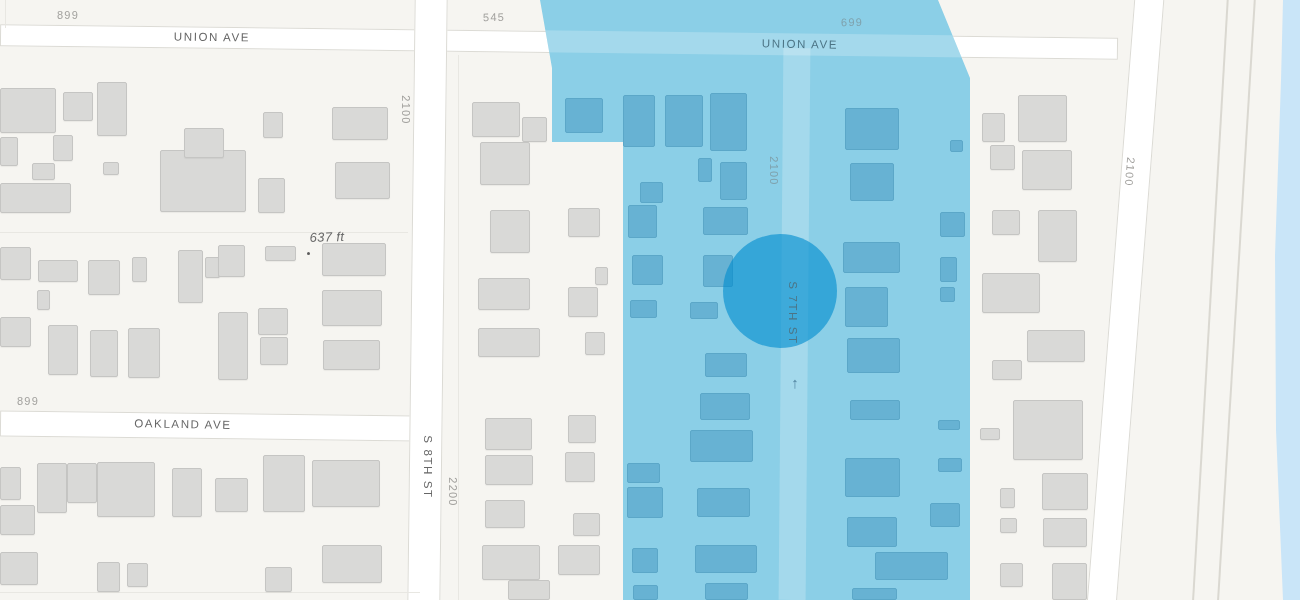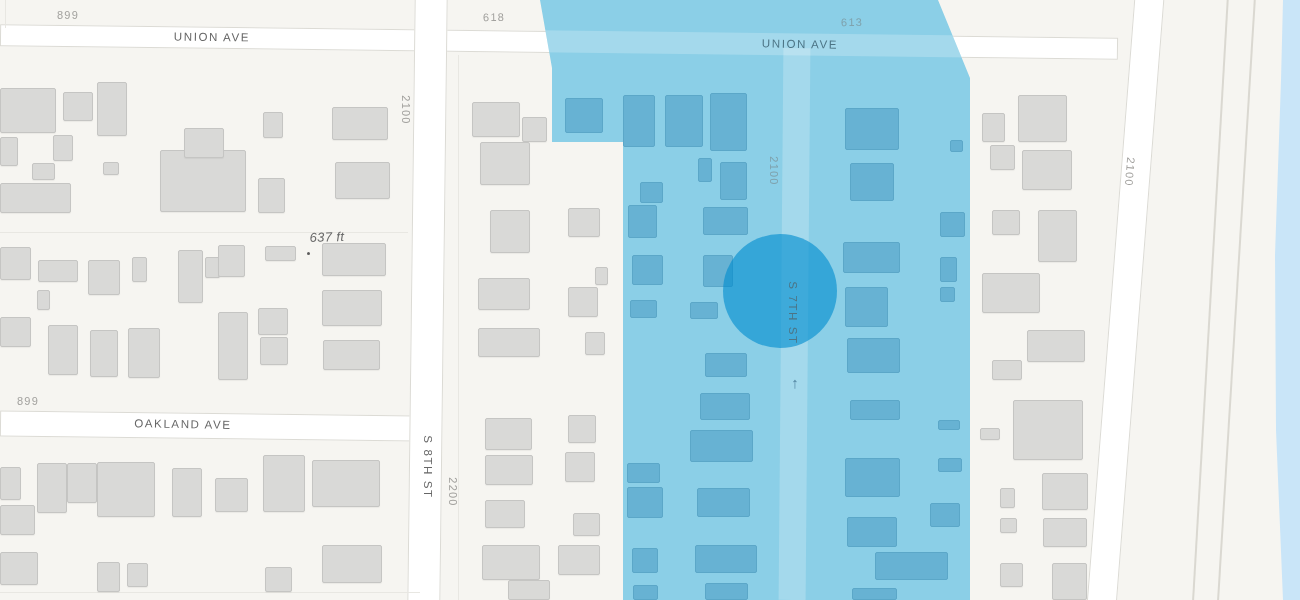--- a/index.html
+++ b/index.html
@@ -172,33 +172,33 @@
         <div class="bz" style="left: 938px; top: 420px; width: 22px; height: 10px;"></div>
         <div class="bz" style="left: 845px; top: 458px; width: 55px; height: 39px;"></div>
         <div class="bz" style="left: 938px; top: 458px; width: 24px; height: 14px;"></div>
         <div class="bz" style="left: 930px; top: 503px; width: 30px; height: 24px;"></div>
         <div class="bz" style="left: 847px; top: 517px; width: 50px; height: 30px;"></div>
         <div class="bz" style="left: 875px; top: 552px; width: 73px; height: 28px;"></div>
         <div class="bz" style="left: 852px; top: 588px; width: 45px; height: 12px;"></div>
       </div>
     <div id="circle" style="left: 723px; top: 234px; width: 114px; height: 114px;"></div>
     <div id="zone-labels">
-        <div class="lbl num on-zone" style="left: 852px; top: 22px; transform: translate(-50%, -50%) rotate(-1deg);">613</div>
+        <div class="lbl num on-zone" style="left: 852px; top: 22px; transform: translate(-50%, -50%) rotate(-1deg);">699</div>
         <div class="lbl name on-zone" style="left: 800px; top: 44px; transform: translate(-50%, -50%) rotate(1deg);">UNION AVE</div>
         <div class="lbl num on-zone" style="left: 774px; top: 171px; transform: translate(-50%, -50%) rotate(90deg);">2100</div>
         <div class="lbl name on-zone" style="left: 793px; top: 313px; transform: translate(-50%, -50%) rotate(90deg);">S 7TH ST</div>
       </div>
     <div id="oneway-arrow" style="left: 795px; top: 382px;">↑</div>
   </div>
   <div id="water" style="clip-path: polygon(1283px 0px, 1300px 0px, 1300px 600px, 1283px 600px, 1276px 430px, 1275px 255px, 1281px 80px);"></div>
   <div id="elev-dot" style="left: 307px; top: 252px;"></div>
   <div id="labels">
       <div class="lbl num" style="left: 68px; top: 15px; transform: translate(-50%, -50%) rotate(0deg);">899</div>
       <div class="lbl name" style="left: 212px; top: 37px; transform: translate(-50%, -50%) rotate(0.7deg);">UNION AVE</div>
-      <div class="lbl num" style="left: 494px; top: 17px; transform: translate(-50%, -50%) rotate(-1deg);">618</div>
+      <div class="lbl num" style="left: 494px; top: 17px; transform: translate(-50%, -50%) rotate(-1deg);">545</div>
       <div class="lbl num" style="left: 406px; top: 110px; transform: translate(-50%, -50%) rotate(90deg);">2100</div>
       <div class="lbl num" style="left: 1130px; top: 172px; transform: translate(-50%, -50%) rotate(95deg);">2100</div>
       <div class="lbl elev" style="left: 327px; top: 237px; transform: translate(-50%, -50%) rotate(-2deg);">637 ft</div>
       <div class="lbl num" style="left: 28px; top: 401px; transform: translate(-50%, -50%) rotate(0deg);">899</div>
       <div class="lbl name" style="left: 183px; top: 424px; transform: translate(-50%, -50%) rotate(1deg);">OAKLAND AVE</div>
       <div class="lbl name" style="left: 428px; top: 467px; transform: translate(-50%, -50%) rotate(90deg);">S 8TH ST</div>
       <div class="lbl num" style="left: 453px; top: 492px; transform: translate(-50%, -50%) rotate(90deg);">2200</div>
     </div>
 </div>
 

